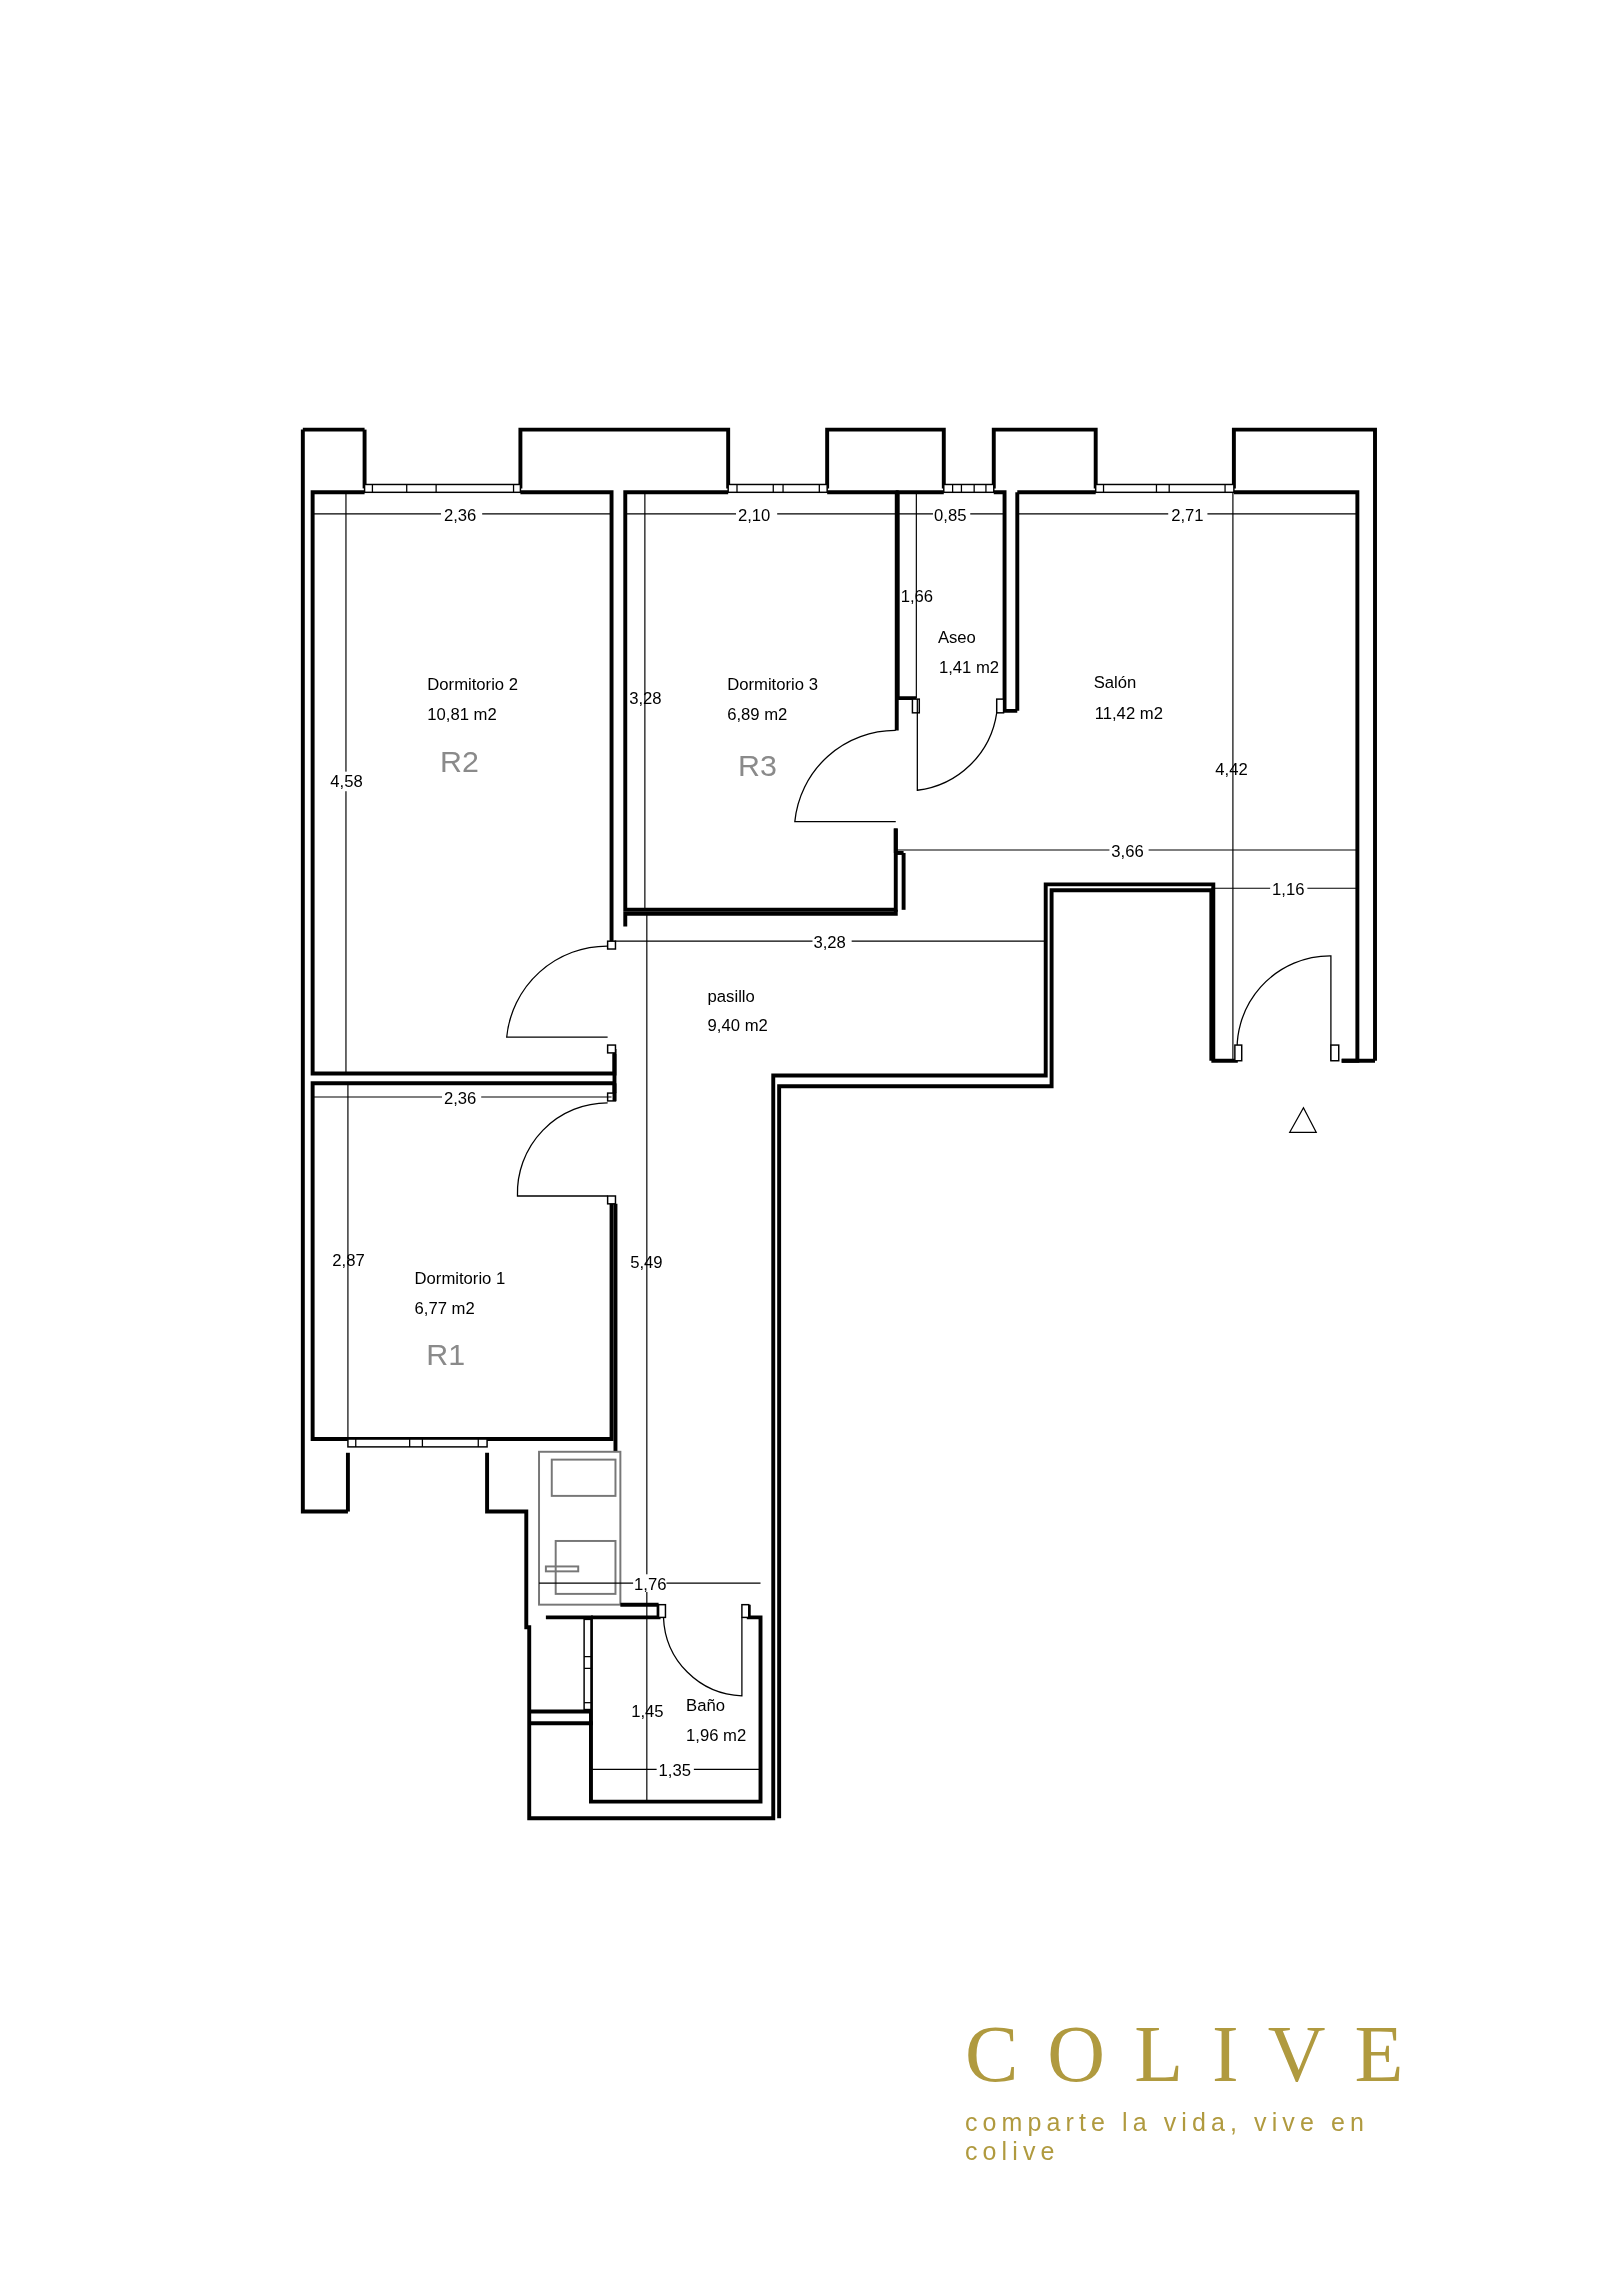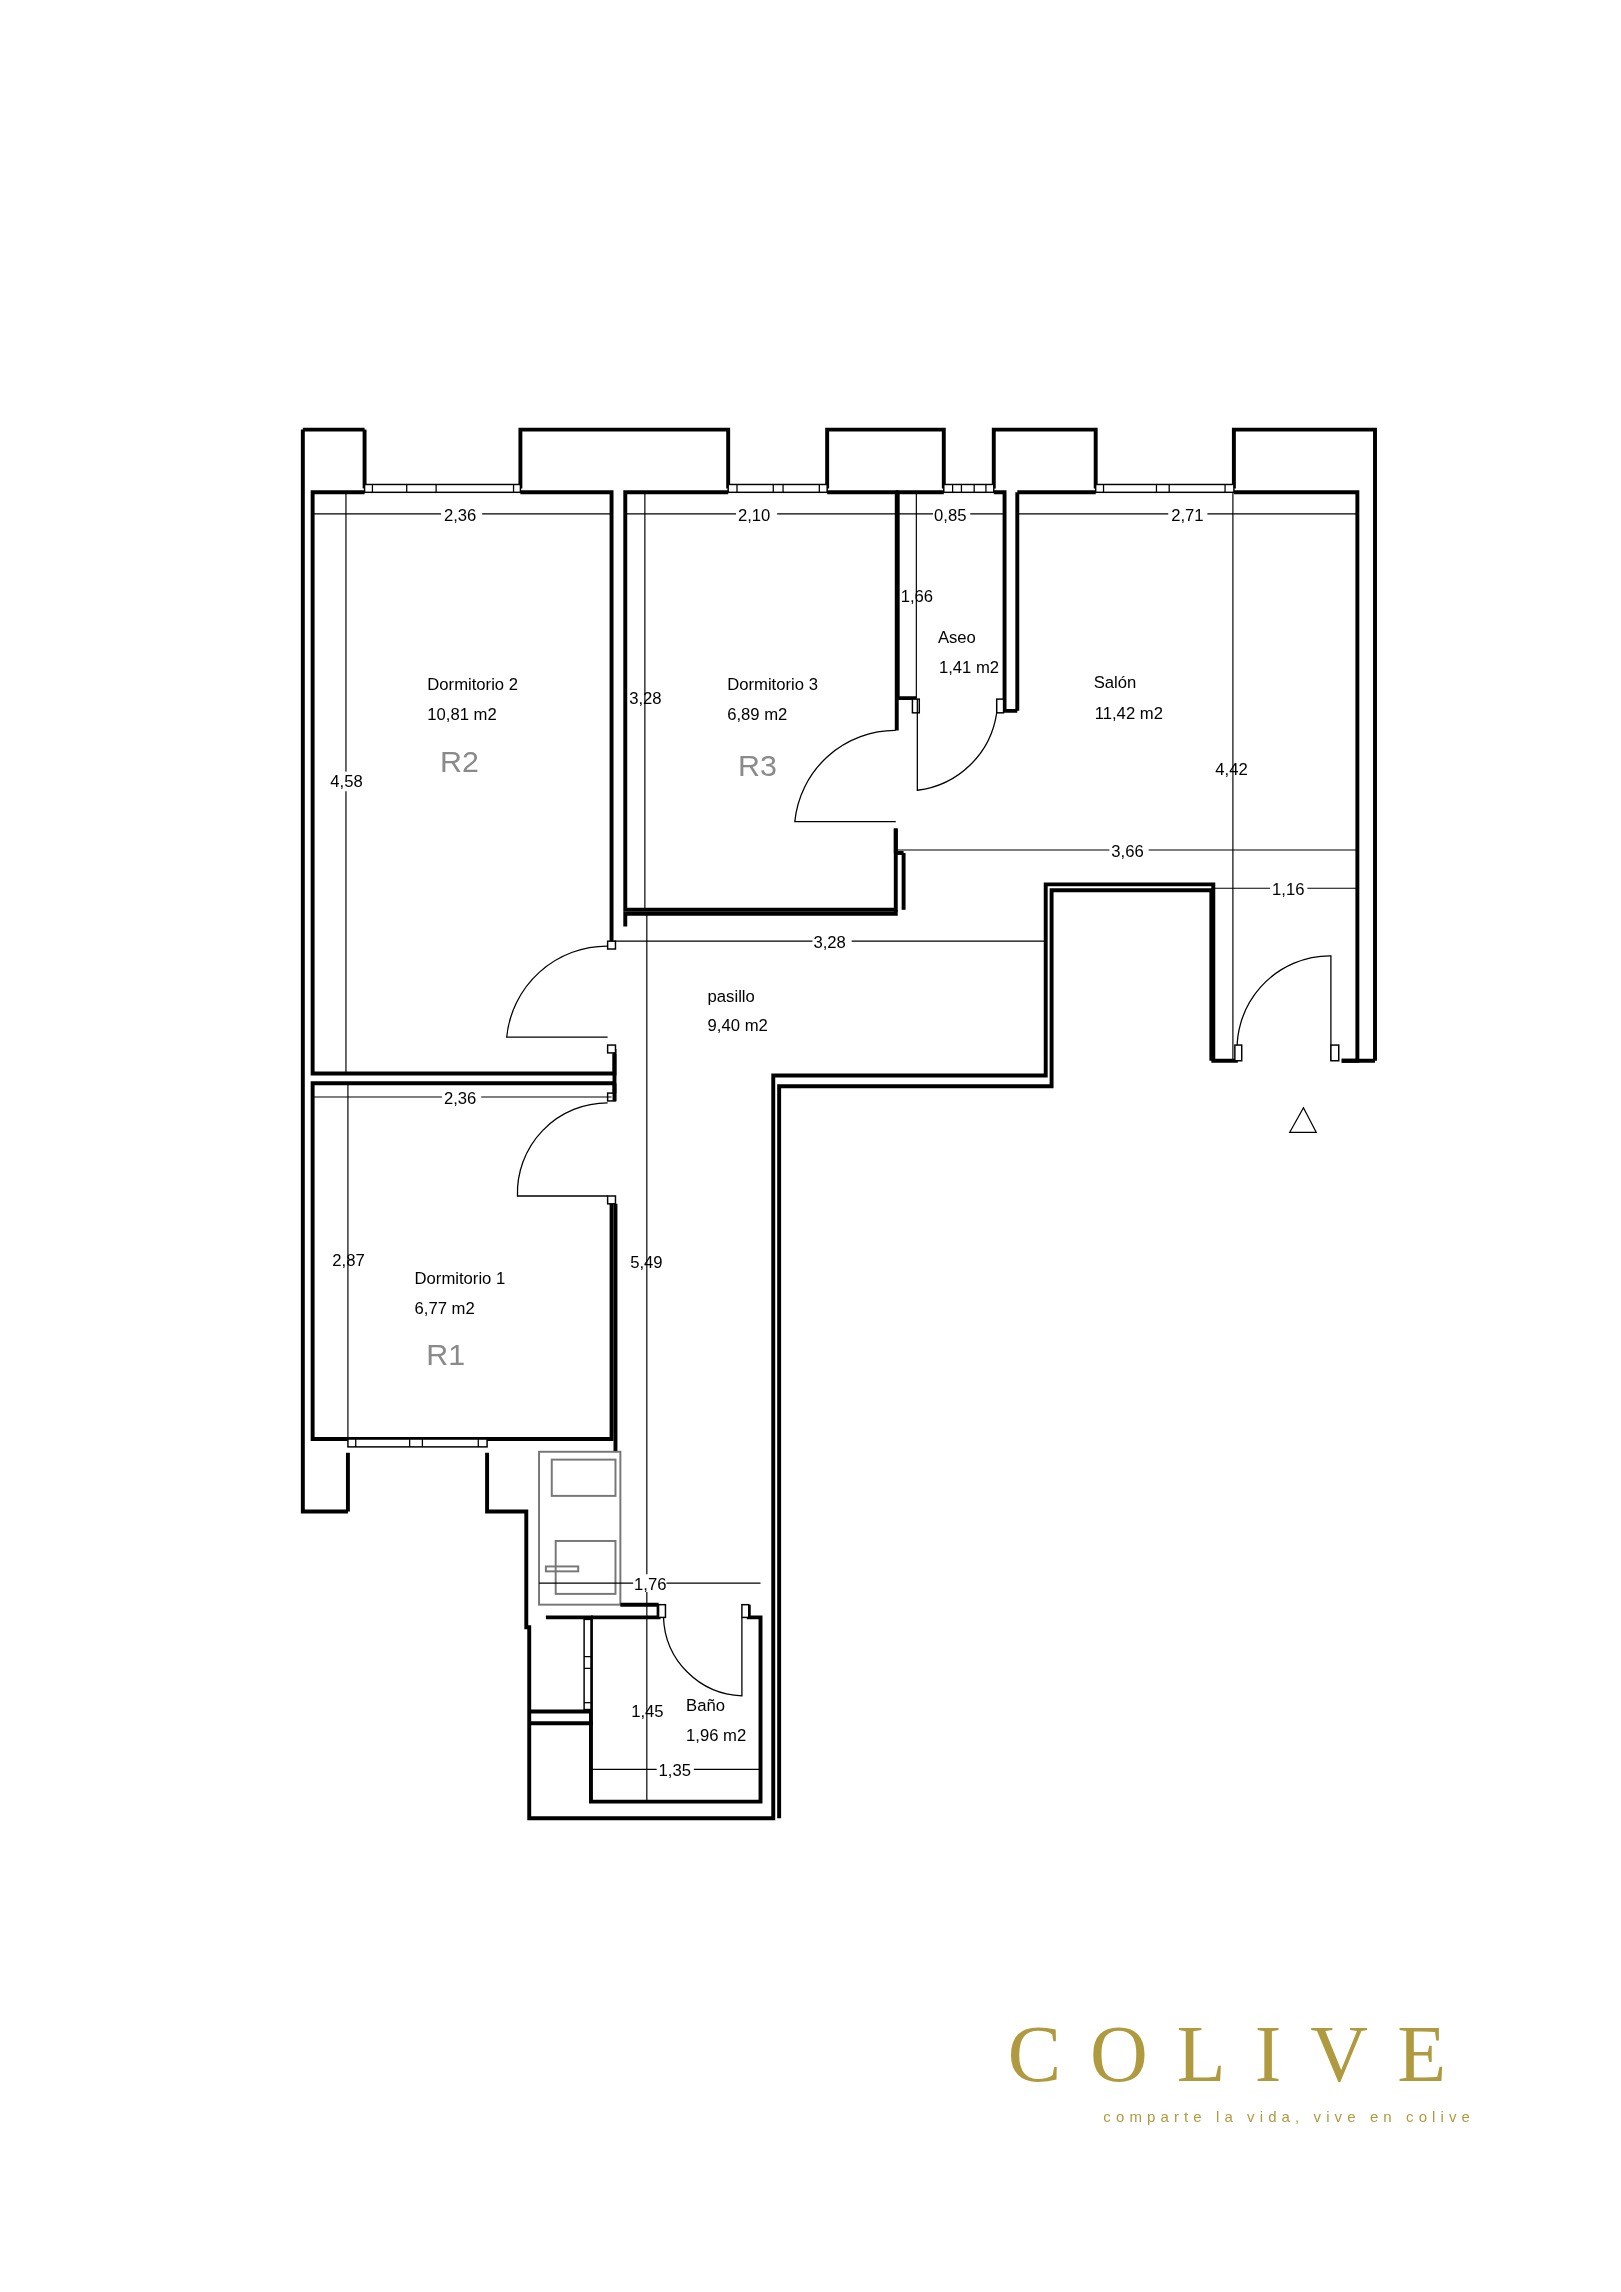--- a/index.html
+++ b/index.html
@@ -7,23 +7,23 @@
   #plan { position:absolute; left:0; top:0; width:1621px; height:2293px; }
   .w { fill:none; stroke:#000; stroke-width:4; stroke-linejoin:miter; }
   .thin { fill:none; stroke:#000; stroke-width:1.3; }
   .win { fill:#fff; stroke:#000; stroke-width:1.5; }
   .dim { stroke:#000; stroke-width:1.2; fill:none; }
   .grey { fill:none; stroke:#777; stroke-width:2; }
   .dimtxt { font-family:"Liberation Sans", sans-serif; font-size:17px; fill:#000; }
   .lbl { font-family:"Liberation Sans", sans-serif; font-size:17px; fill:#000; }
   .rid { font-family:"Liberation Sans", sans-serif; font-size:31px; fill:#8a8a8a; }
   .bg { fill:#fff; }
-  #brand { position:absolute; left:965px; top:2014px; width:510px; text-align:right; }
+  #brand { position:absolute; left:965px; top:2014px; width:510px; text-align:left; }
   #brand .logo { font-family:"Liberation Serif", serif; font-size:80px; letter-spacing:29px; color:#b09a3f; line-height:1; font-weight:normal; }
-  #brand .tag { font-family:"Liberation Sans", sans-serif; font-size:15px; letter-spacing:5.1px; color:#b09a3f; margin-top:13.7px; }
+  #brand .tag { font-family:"Liberation Sans", sans-serif; font-size:25px; letter-spacing:5.1px; color:#b09a3f; margin-top:13.7px; }
 </style>
 </head>
 <body>
 
 <svg id="plan" viewBox="0 0 1654 2339" xmlns="http://www.w3.org/2000/svg">
 
   <g>
 
     <polyline class="w" points="309,438 309,1542 355,1542"></polyline>
     <polyline class="w" points="372,438 309,438"></polyline>

